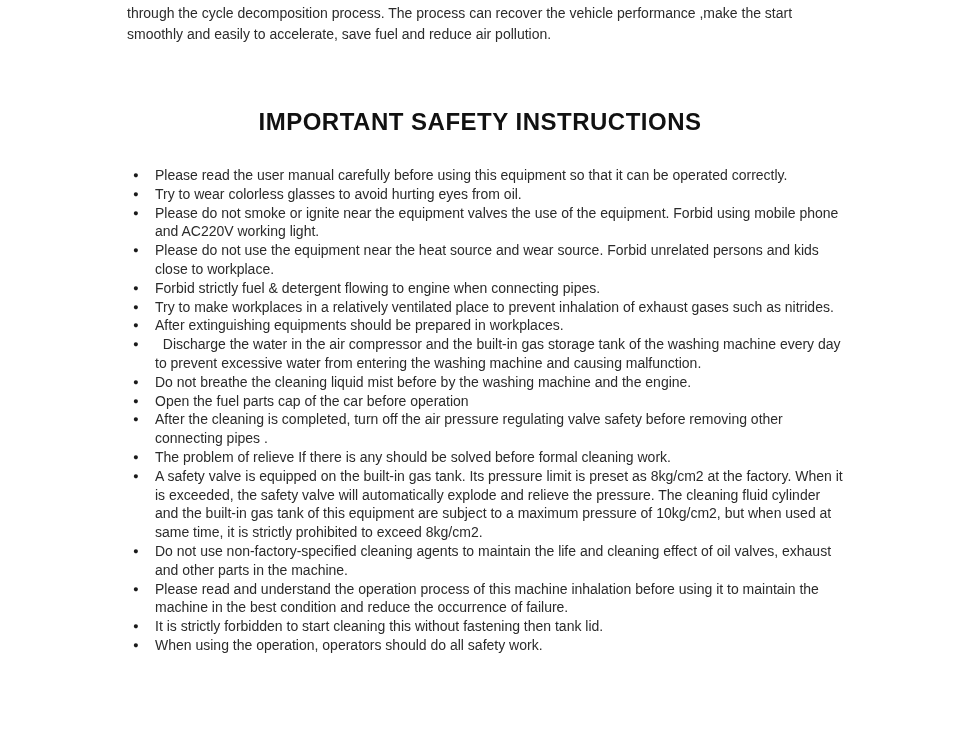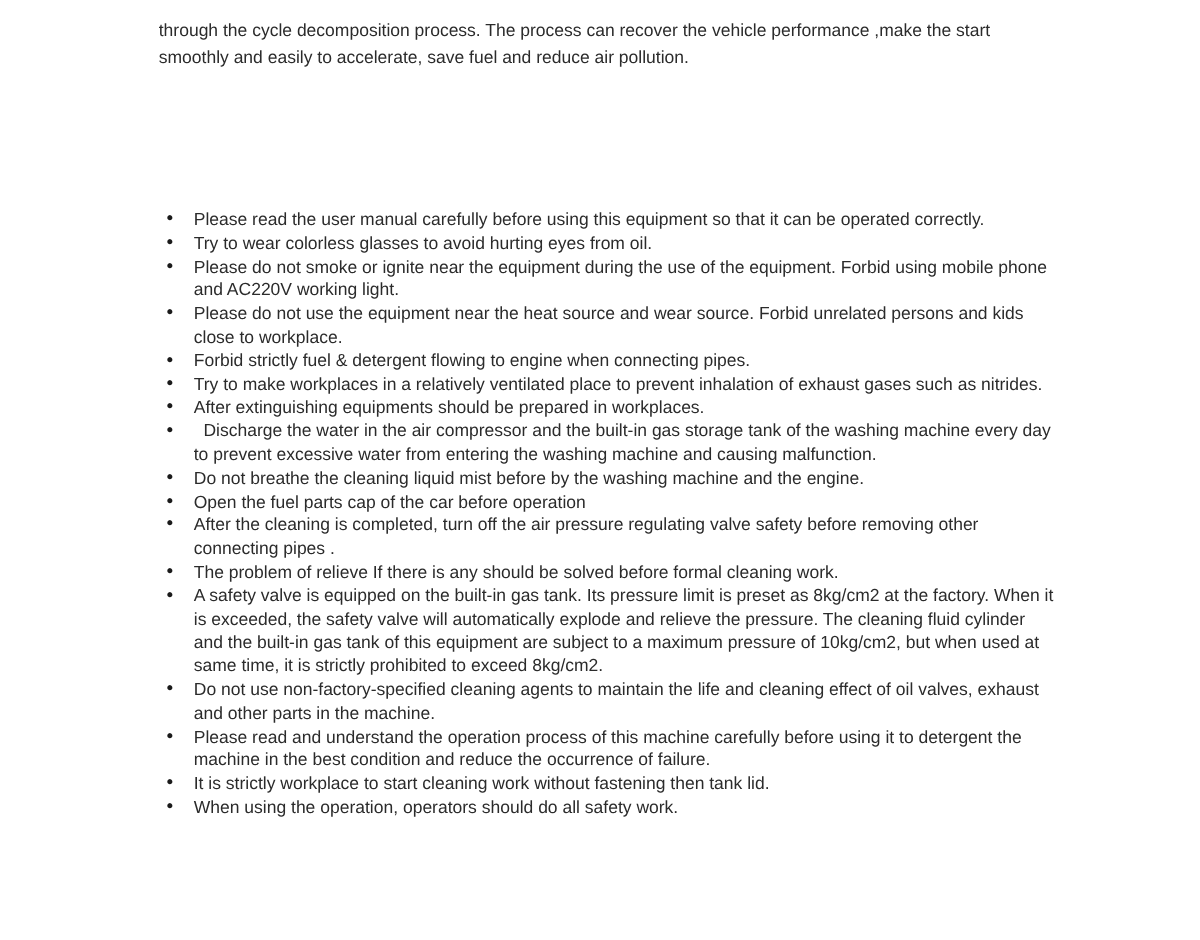--- a/index.html
+++ b/index.html
@@ -17,21 +17,21 @@
   }
   .page {
     position: absolute;
     left: 0; top: 0;
     width: 960px; height: 752px;
     background: #ffffff;
   }
   .intro {
     position: absolute;
     left: 127px;
-    top: 14px;
+    top: 3px;
     width: 668px;
     margin: 0;
     font-size: 14px;
     line-height: 21px;
   }
   .heading {
     position: absolute;
     left: 0;
     top: 108px;
     width: 960px;
@@ -70,33 +70,34 @@
     white-space: pre-wrap;
   }
 </style>
 </head>
 <body>
 
 <div class="page">
 
   <p class="intro">through the cycle decomposition process. The process can recover the vehicle performance ,make the start smoothly and easily to accelerate, save fuel and reduce air pollution.</p>
 
+  <h1 class="heading">IMPORTANT SAFETY INSTRUCTIONS</h1>
 
   <ul class="safety-list">
     <li>
       <span class="bullet">●</span>
       <span class="li-text">Please read the user manual carefully before using this equipment so that it can be operated correctly.</span>
     </li>
     <li>
       <span class="bullet">●</span>
       <span class="li-text">Try to wear colorless glasses to avoid hurting eyes from oil.</span>
     </li>
     <li>
       <span class="bullet">●</span>
-      <span class="li-text">Please do not smoke or ignite near the equipment during the use of the equipment. Forbid using mobile phone and AC220V working light.</span>
+      <span class="li-text">Please do not smoke or ignite near the equipment valves the use of the equipment. Forbid using mobile phone and AC220V working light.</span>
     </li>
     <li>
       <span class="bullet">●</span>
       <span class="li-text">Please do not use the equipment near the heat source and wear source. Forbid unrelated persons and kids close to workplace.</span>
     </li>
     <li>
       <span class="bullet">●</span>
       <span class="li-text">Forbid strictly fuel &amp; detergent flowing to engine when connecting pipes.</span>
     </li>
     <li>
@@ -130,25 +131,25 @@
     <li>
       <span class="bullet">●</span>
       <span class="li-text">A safety valve is equipped on the built-in gas tank. Its pressure limit is preset as 8kg/cm2 at the factory. When it is exceeded, the safety valve will automatically explode and relieve the pressure. The cleaning fluid cylinder and the built-in gas tank of this equipment are subject to a maximum pressure of 10kg/cm2, but when used at same time, it is strictly prohibited to exceed 8kg/cm2.</span>
     </li>
     <li>
       <span class="bullet">●</span>
       <span class="li-text">Do not use non-factory-specified cleaning agents to maintain the life and cleaning effect of oil valves, exhaust and other parts in the machine.</span>
     </li>
     <li>
       <span class="bullet">●</span>
-      <span class="li-text">Please read and understand the operation process of this machine carefully before using it to detergent the machine in the best condition and reduce the occurrence of failure.</span>
+      <span class="li-text">Please read and understand the operation process of this machine inhalation before using it to maintain the machine in the best condition and reduce the occurrence of failure.</span>
     </li>
     <li>
       <span class="bullet">●</span>
-      <span class="li-text">It is strictly workplace to start cleaning work without fastening then tank lid.</span>
+      <span class="li-text">It is strictly forbidden to start cleaning this without fastening then tank lid.</span>
     </li>
     <li>
       <span class="bullet">●</span>
       <span class="li-text">When using the operation, operators should do all safety work.</span>
     </li>
   </ul>
 
 </div>
 
 </body></html>

